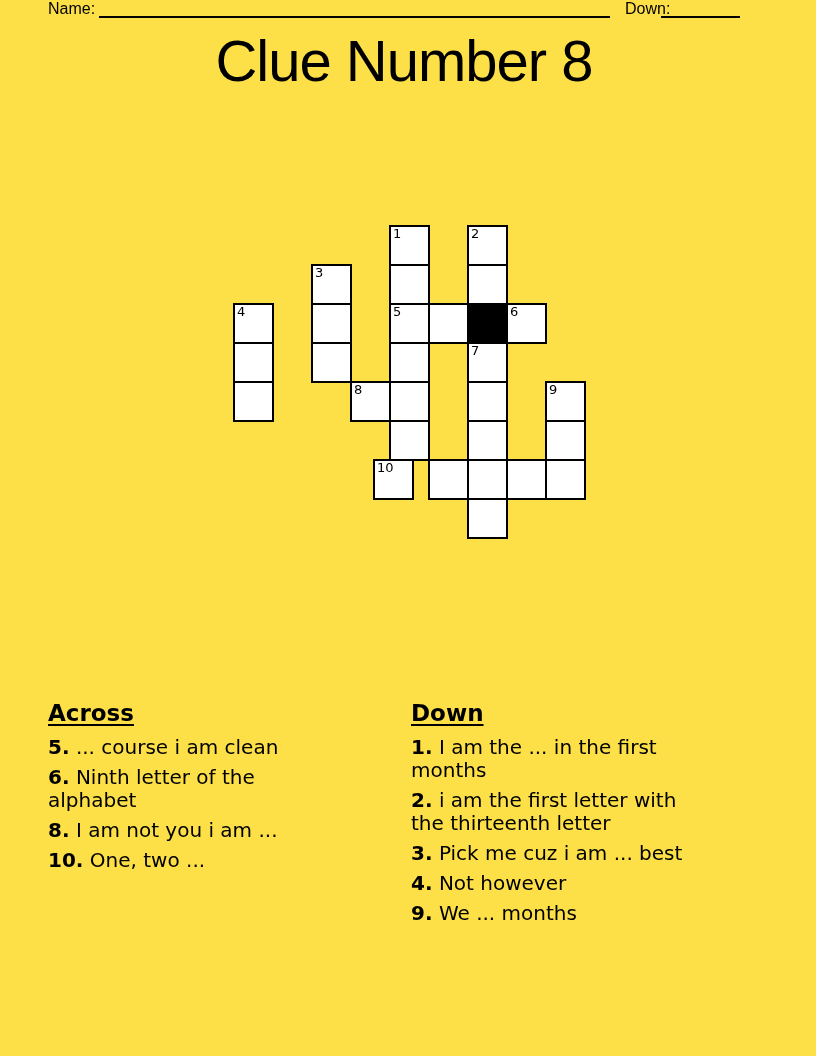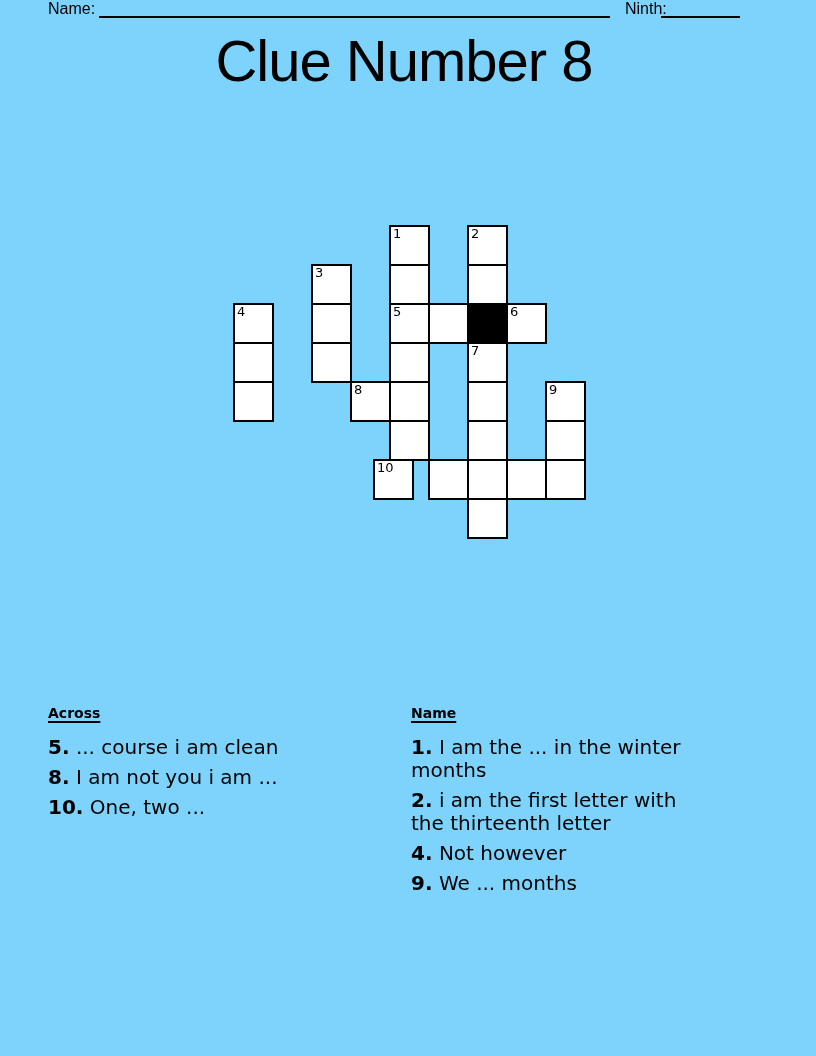--- a/index.html
+++ b/index.html
@@ -1,20 +1,20 @@
 <!DOCTYPE html>
 <html><head>
 <meta charset="utf-8">
 <style>
   html, body { margin: 0; padding: 0; background: #fff; }
   .page {
     position: relative;
     width: 816px;
     height: 1056px;
-    background: #7dd3fc;
+    background: #fde047;
     color: #000;
     font-family: "Liberation Sans", sans-serif;
     overflow: hidden;
   }
   
   .hdr-label {
     position: absolute;
     top: 0;
     font-size: 16px;
     line-height: 17px;
@@ -71,21 +71,21 @@
   }
   
   .clues {
     position: absolute;
     top: 701px;
     font-family: "DejaVu Sans", sans-serif;
   }
   .clues.across { left: 48px;  width: 295px; }
   .clues.down   { left: 411px; width: 350px; }
   .clue-heading {
-    font-size: 14px;
+    font-size: 23px;
     font-weight: bold;
     line-height: 24px;
     margin-bottom: 11px;
     text-decoration: underline;
     text-decoration-thickness: 2px;
     text-underline-offset: 3px;
   }
   .clue {
     font-size: 20px;
     line-height: 23px;
@@ -95,21 +95,21 @@
   .clue-text { white-space: pre-line; text-align: right; }
 </style>
 </head>
 <body>
 
 <div class="page">
 
   <span class="hdr-label name-label">Name:</span>
   <div class="hdr-line name-line"></div>
 
-  <span class="hdr-label date-label">Ninth:</span>
+  <span class="hdr-label date-label">Down:</span>
   <div class="hdr-line date-line"></div>
 
   <h1 class="title">Clue Number 8</h1>
 
   <div class="grid">
       <div class="cell" style="left: 156px; top: 0px;">
         <span class="cellnum">1</span>
       </div>
       <div class="cell" style="left: 234px; top: 0px;">
         <span class="cellnum">2</span>
@@ -156,30 +156,33 @@
       <div class="cell" style="left: 234px; top: 234px;"></div>
       <div class="cell" style="left: 273px; top: 234px;"></div>
       <div class="cell" style="left: 312px; top: 234px;"></div>
       <div class="cell" style="left: 234px; top: 273px;"></div>
     </div>
 
   <div class="clues across">
     <div class="clue-heading">Across</div>
     <div>
         <div class="clue"><b class="clue-num">5.</b> <span class="clue-text">... course i am clean</span></div>
+        <div class="clue"><b class="clue-num">6.</b> <span class="clue-text">Ninth letter of the
+alphabet</span></div>
         <div class="clue"><b class="clue-num">8.</b> <span class="clue-text">I am not you i am ...</span></div>
         <div class="clue"><b class="clue-num">10.</b> <span class="clue-text">One, two ...</span></div>
       </div>
   </div>
 
   <div class="clues down">
-    <div class="clue-heading">Name</div>
+    <div class="clue-heading">Down</div>
     <div>
-        <div class="clue"><b class="clue-num">1.</b> <span class="clue-text">I am the ... in the winter
+        <div class="clue"><b class="clue-num">1.</b> <span class="clue-text">I am the ... in the first
 months</span></div>
         <div class="clue"><b class="clue-num">2.</b> <span class="clue-text">i am the first letter with
 the thirteenth letter</span></div>
+        <div class="clue"><b class="clue-num">3.</b> <span class="clue-text">Pick me cuz i am ... best</span></div>
         <div class="clue"><b class="clue-num">4.</b> <span class="clue-text">Not however</span></div>
         <div class="clue"><b class="clue-num">9.</b> <span class="clue-text">We ... months</span></div>
       </div>
   </div>
 
 </div>
 
 </body></html>

